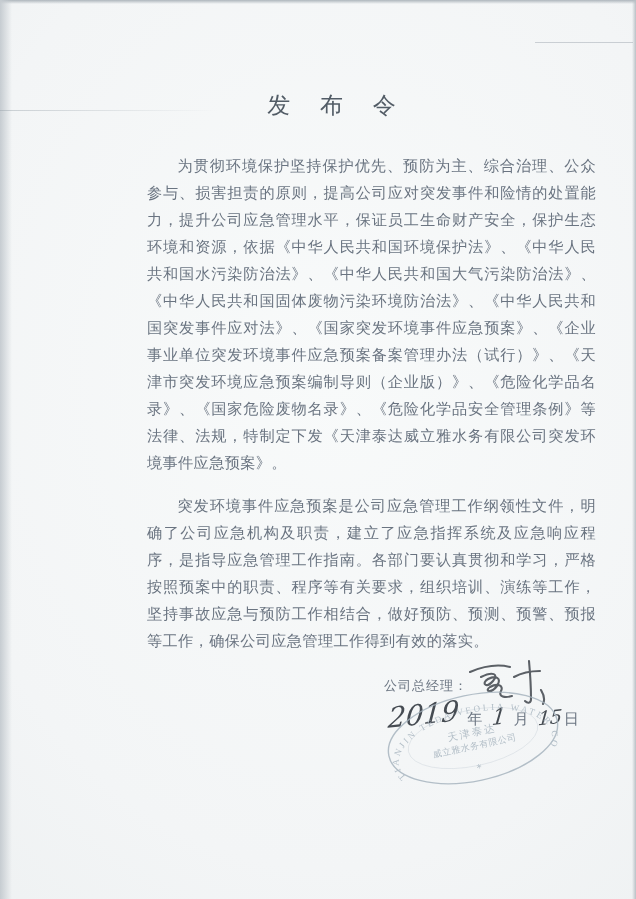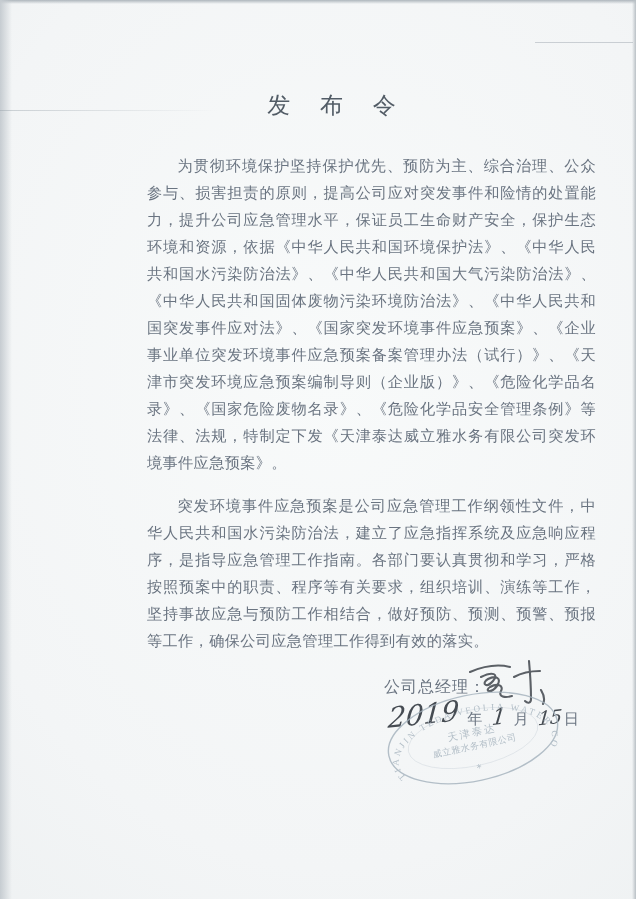--- a/index.html
+++ b/index.html
@@ -55,21 +55,21 @@
     line-height: 27px;
     letter-spacing: 0.35px;
     text-align: justify;
     margin-left: 41px;
   }
   .doc-body p { margin: 0; text-indent: 2em; }
   .doc-body p + p { margin-top: 16px; }
   .signature-label {
     position: absolute;
     top: 677px; left: 384px;
-    font-size: 16px;
+    font-size: 13px;
     color: #6a7481;
     letter-spacing: 1px;
   }
   .signature-svg {
     position: absolute;
     top: 645px; left: 452px;
     width: 160px; height: 70px;
   }
   .date-line {
     position: absolute;
@@ -119,21 +119,21 @@
   <div class="edge-top"></div>
   <div class="edge-left"></div>
   <div class="edge-right"></div>
   <div class="crease-left"></div>
   <div class="crease-topright"></div>
 
   <div class="doc-title">发 布 令</div>
 
   <div class="doc-body">
     <p>为贯彻环境保护坚持保护优先、预防为主、综合治理、公众参与、损害担责的原则，提高公司应对突发事件和险情的处置能力，提升公司应急管理水平，保证员工生命财产安全，保护生态环境和资源，依据《中华人民共和国环境保护法》、《中华人民共和国水污染防治法》、《中华人民共和国大气污染防治法》、《中华人民共和国固体废物污染环境防治法》、《中华人民共和国突发事件应对法》、《国家突发环境事件应急预案》、《企业事业单位突发环境事件应急预案备案管理办法（试行）》、《天津市突发环境应急预案编制导则（企业版）》、《危险化学品名录》、《国家危险废物名录》、《危险化学品安全管理条例》等法律、法规，特制定下发《天津泰达威立雅水务有限公司突发环境事件应急预案》。</p>
-    <p>突发环境事件应急预案是公司应急管理工作纲领性文件，中华人民共和国水污染防治法，建立了应急指挥系统及应急响应程序，是指导应急管理工作指南。各部门要认真贯彻和学习，严格按照预案中的职责、程序等有关要求，组织培训、演练等工作，坚持事故应急与预防工作相结合，做好预防、预测、预警、预报等工作，确保公司应急管理工作得到有效的落实。</p>
+    <p>突发环境事件应急预案是公司应急管理工作纲领性文件，明确了公司应急机构及职责，建立了应急指挥系统及应急响应程序，是指导应急管理工作指南。各部门要认真贯彻和学习，严格按照预案中的职责、程序等有关要求，组织培训、演练等工作，坚持事故应急与预防工作相结合，做好预防、预测、预警、预报等工作，确保公司应急管理工作得到有效的落实。</p>
   </div>
 
   <div class="signature-label">公司总经理：</div>
 
   <svg class="signature-svg" viewBox="452 645 160 70">
     <g stroke="#41464d" stroke-width="2.1" fill="none" stroke-linecap="round" stroke-linejoin="round" opacity="0.85">
       <path d="M 470,672 C 484,666 498,664 510,667"></path>
       <path d="M 481,677 C 493,671 499,674 493,681 C 486,689 481,683 488,679 C 496,675 502,678 497,686 C 491,694 484,691 490,687 C 497,683 504,685 501,691 C 498,697 505,698 512,696"></path>
       <path d="M 514,677 C 523,672 532,671 540,671"></path>
       <path d="M 529,661 C 530,672 531,687 531,699 C 531,703 528,704 525,701"></path>

